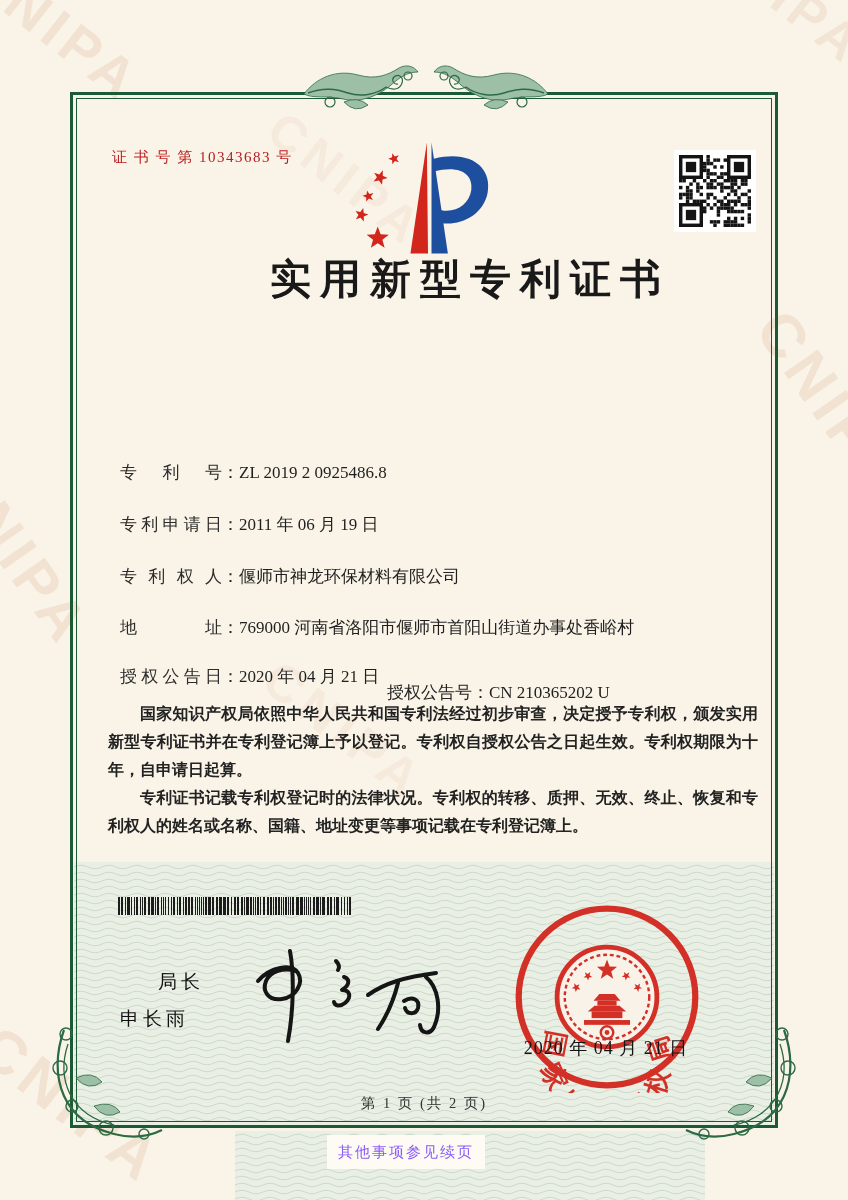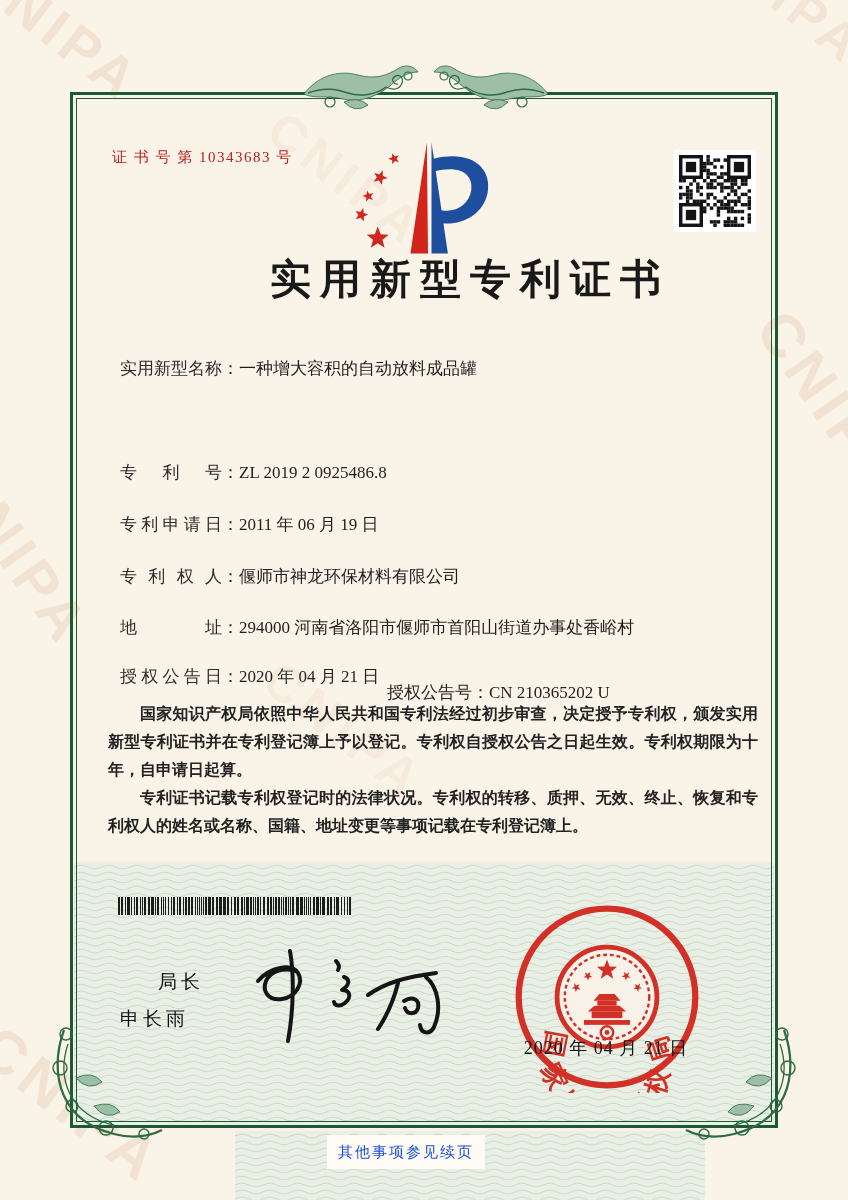--- a/index.html
+++ b/index.html
@@ -49,21 +49,21 @@
   .pair2{position:absolute;left:267px;top:16px;}
   .body-text{
     left:108px;top:700px;width:650px;font-size:16px;line-height:28px;
     text-align:justify;color:#222;font-weight:bold;
   }
   .body-text p{margin:0;text-indent:2em;}
   .officer{left:120px;font-size:19px;letter-spacing:4px;color:#111;}
   .page-num{left:70px;top:1094px;width:708px;text-align:center;font-size:14.5px;letter-spacing:2px;color:#333;}
   .note-box{
     left:327px;top:1135px;width:158px;height:34px;line-height:34px;
-    background:#fdfbf4;text-align:center;font-size:15px;letter-spacing:2px;color:#1d4ed8;
+    background:#fdfbf4;text-align:center;font-size:15px;letter-spacing:2px;color:#8b5cf6;
     z-index:7;
   }
   .seal-date{
     left:516px;top:1036px;width:180px;text-align:center;
     font-size:18px;letter-spacing:1px;color:#141414;z-index:7;
   }
   #seal-svg{position:absolute;left:511px;top:901px;z-index:6;opacity:.94;}
   #sig-svg{position:absolute;left:240px;top:933px;z-index:6;}
   #sig-svg path{stroke:#151515;stroke-width:4;fill:none;stroke-linecap:round;stroke-linejoin:round;}
   #barcode-svg{position:absolute;left:118px;top:897px;z-index:6;}
@@ -358,34 +358,31 @@
         <rect x="0" y="48" width="24" height="3.4285714285714284"></rect>
         <rect x="0" y="68.57142857142857" width="24" height="3.4285714285714284"></rect>
         <rect x="0" y="48" width="3.4285714285714284" height="24"></rect>
         <rect x="20.57142857142857" y="48" width="3.4285714285714284" height="24"></rect>
         <rect x="6.857142857142857" y="54.857142857142854" width="10.285714285714285" height="10.285714285714285"></rect>
       </svg>
   </div>
 
   <div class="abs title">实用新型专利证书</div>
 
-  <div class="abs field-row" style="top:357px">
-    <span class="flabel">实用新型名称</span><span class="colon">：</span><span class="fvalue">一种增大容积的自动放料成品罐</span>
-  </div>
   <div class="abs field-row" style="top:461px">
     <span class="flabel">专利号</span><span class="colon">：</span><span class="fvalue">ZL 2019 2 0925486.8</span>
   </div>
   <div class="abs field-row" style="top:513px">
     <span class="flabel">专利申请日</span><span class="colon">：</span><span class="fvalue">2011 年 06 月 19 日</span>
   </div>
   <div class="abs field-row" style="top:565px">
     <span class="flabel">专利权人</span><span class="colon">：</span><span class="fvalue">偃师市神龙环保材料有限公司</span>
   </div>
   <div class="abs field-row" style="top:616px">
-    <span class="flabel">地址</span><span class="colon">：</span><span class="fvalue">294000 河南省洛阳市偃师市首阳山街道办事处香峪村</span>
+    <span class="flabel">地址</span><span class="colon">：</span><span class="fvalue">769000 河南省洛阳市偃师市首阳山街道办事处香峪村</span>
   </div>
   <div class="abs field-row" style="top:665px">
     <span class="flabel">授权公告日</span><span class="colon">：</span><span class="fvalue">2020 年 04 月 21 日</span>
     <span class="pair2">
       <span>授权公告号</span><span class="colon">：</span><span class="fvalue">CN 210365202 U</span>
     </span>
   </div>
 
   <div class="abs body-text">
     <p>国家知识产权局依照中华人民共和国专利法经过初步审查，决定授予专利权，颁发实用新型专利证书并在专利登记簿上予以登记。专利权自授权公告之日起生效。专利权期限为十年，自申请日起算。</p>
@@ -508,15 +505,16 @@
       <rect x="90" y="104" width="20" height="5" fill="#d2251c"></rect>
       <path d="M80 115 L120 115 L113 109 L87 109 Z" fill="#d2251c"></path>
       <rect x="84" y="115" width="32" height="7" fill="#d2251c"></rect>
       <rect x="76" y="124" width="48" height="5" fill="#d2251c"></rect>
       <circle cx="100" cy="137" r="6.5" fill="none" stroke="#d2251c" stroke-width="2.5"></circle>
       <circle cx="100" cy="137" r="2.5" fill="#d2251c"></circle>
     </g>
   </svg>
   <div class="abs seal-date">2020 年 04 月 21 日</div>
 
+  <div class="abs page-num">第 1 页 (共 2 页)</div>
   <div class="abs note-box">其他事项参见续页</div>
 
 </div>
 
 </body></html>

